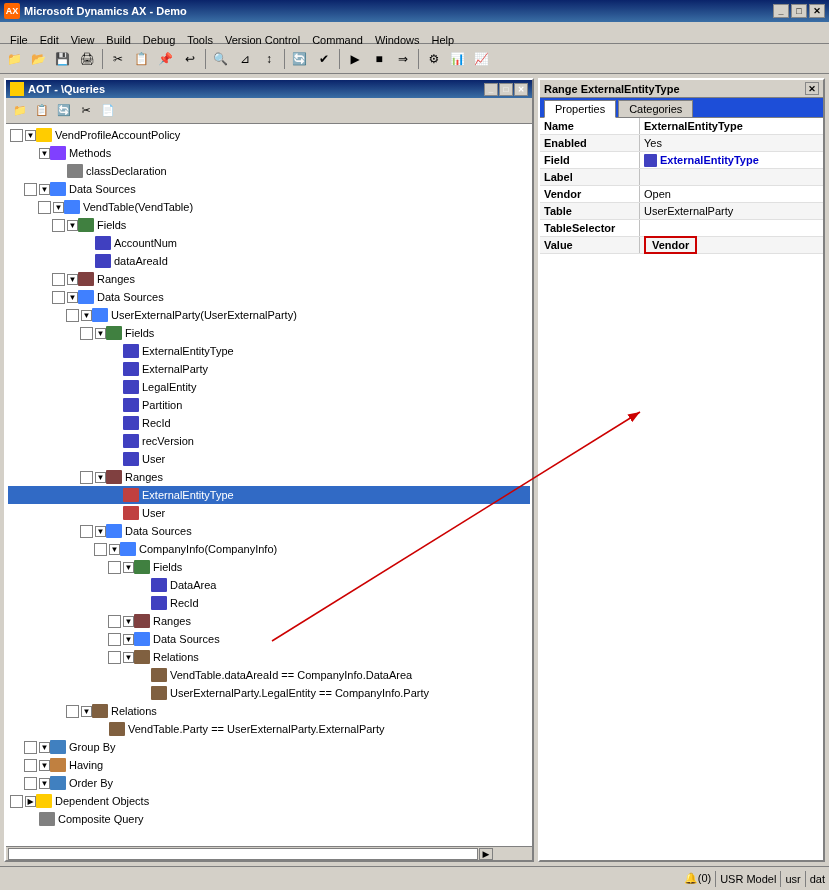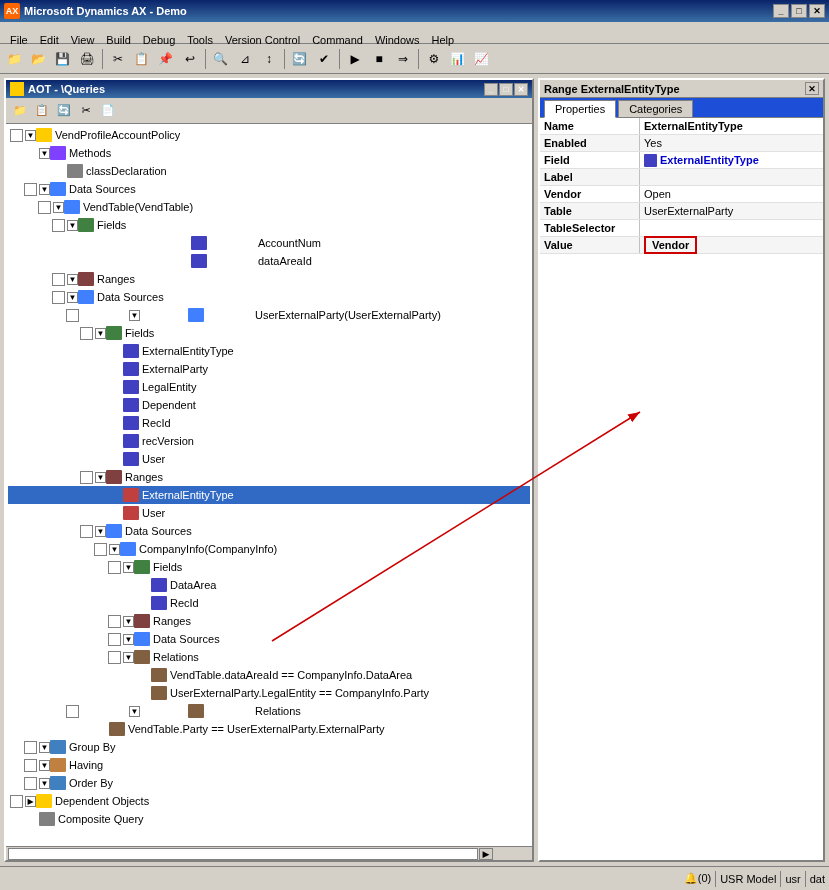--- a/index.html
+++ b/index.html
@@ -345,21 +345,21 @@
       align-items: center;
       justify-content: center;
       flex-shrink: 0;
     }
 
     
     .indent-0 { padding-left: 2px; }
     .indent-1 { padding-left: 16px; }
     .indent-2 { padding-left: 30px; }
     .indent-3 { padding-left: 44px; }
-    .indent-4 { padding-left: 58px; gap: 48px; }
+    .indent-4 { padding-left: 58px; }
     .indent-5 { padding-left: 72px; }
     .indent-6 { padding-left: 86px; }
     .indent-7 { padding-left: 100px; }
     .indent-8 { padding-left: 114px; }
 
     .outer-container {
       width: 829px;
       height: 890px;
       overflow: hidden;
       position: relative;
@@ -527,21 +527,21 @@
           <div class="tree-item indent-6">
             <div style="width: 15px; display: inline-block;"></div>
             <span class="tree-expander"></span>
             <span class="tree-icon" style="background: rgb(64, 64, 192); width: 16px; height: 14px; border-radius: 1px; margin-right: 3px; flex-shrink: 0;"></span>
             <span class="tree-label">LegalEntity</span>
           </div>
           <div class="tree-item indent-6">
             <div style="width: 15px; display: inline-block;"></div>
             <span class="tree-expander"></span>
             <span class="tree-icon" style="background: rgb(64, 64, 192); width: 16px; height: 14px; border-radius: 1px; margin-right: 3px; flex-shrink: 0;"></span>
-            <span class="tree-label">Dependent</span>
+            <span class="tree-label">Partition</span>
           </div>
           <div class="tree-item indent-6">
             <div style="width: 15px; display: inline-block;"></div>
             <span class="tree-expander"></span>
             <span class="tree-icon" style="background: rgb(64, 64, 192); width: 16px; height: 14px; border-radius: 1px; margin-right: 3px; flex-shrink: 0;"></span>
             <span class="tree-label">RecId</span>
           </div>
           <div class="tree-item indent-6">
             <div style="width: 15px; display: inline-block;"></div>
             <span class="tree-expander"></span>

